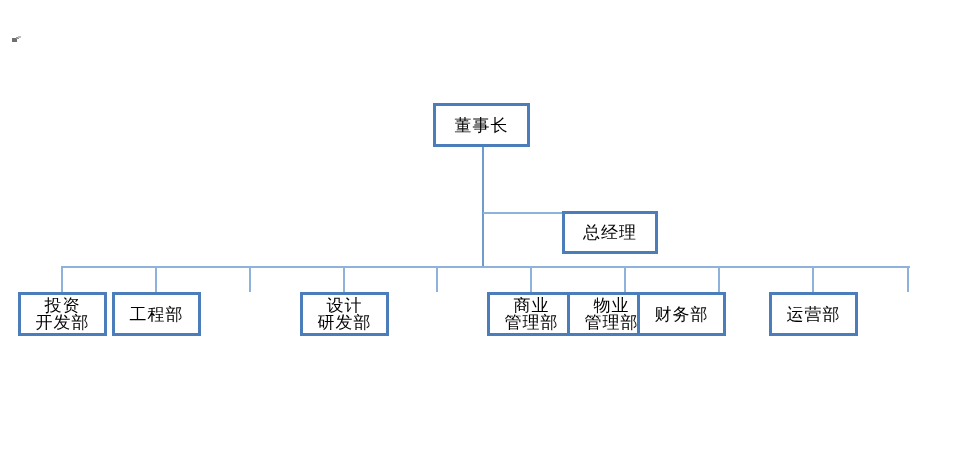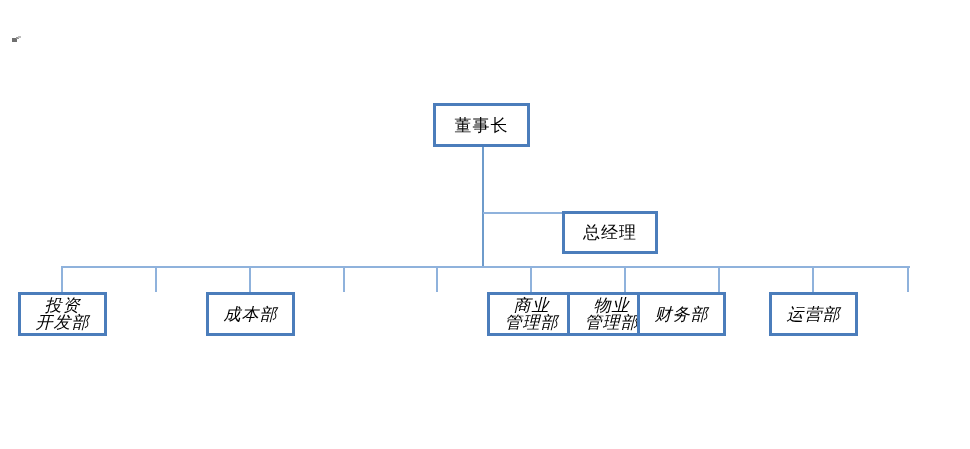--- a/index.html
+++ b/index.html
@@ -29,21 +29,21 @@
     justify-content: center;
     text-align: center;
     white-space: pre-line;
     font-size: 17px;
     line-height: 17px;
     font-weight: 500;
     letter-spacing: 1px;
   }
   .node.root   { left: 433px; top: 103px; width: 97px; height: 44px; }
   .node.gm     { left: 562px; top: 191px; width: 96px; height: 43px; margin-top: 20px; }
-  .node.dept   { top: 292px; width: 89px; height: 44px; font-style: italic; }
+  .node.dept   { top: 292px; width: 89px; height: 44px; }
   .line { position: absolute; background: var(--connector); }
   .line.v { width: 2px; }
   .line.h { height: 2px; }
   .chairman-drop { left: 482px; top: 147px; height: 121px; background: var(--connector-dark); }
   .gm-branch     { left: 483px; top: 212px; width: 79px; }
   .bus           { left: 61px;  top: 266px; width: 849px; }
   .drop          { top: 267px; height: 25px; }
   .artifact { position: absolute; left: 11px; top: 35px; }
 </style>
 </head>
@@ -71,21 +71,23 @@
   <div class="line v drop" style="left:718px"></div>
   <div class="line v drop" style="left:812px"></div>
   <div class="line v drop" style="left:907px"></div>
 
   <div class="node root">董事长</div>
 
   <div class="node gm">总经理</div>
 
   <div class="node dept" style="left:18px">投资
 开发部</div>
-  <div class="node dept" style="left:206px">成本部</div>
+  <div class="node dept" style="left:112px">工程部</div>
+  <div class="node dept" style="left:300px">设计
+研发部</div>
   <div class="node dept" style="left:487px">商业
 管理部</div>
   <div class="node dept" style="left:567px">物业
 管理部</div>
   <div class="node dept" style="left:637px">财务部</div>
   <div class="node dept" style="left:769px">运营部</div>
 
 </div>
 
 </body></html>

